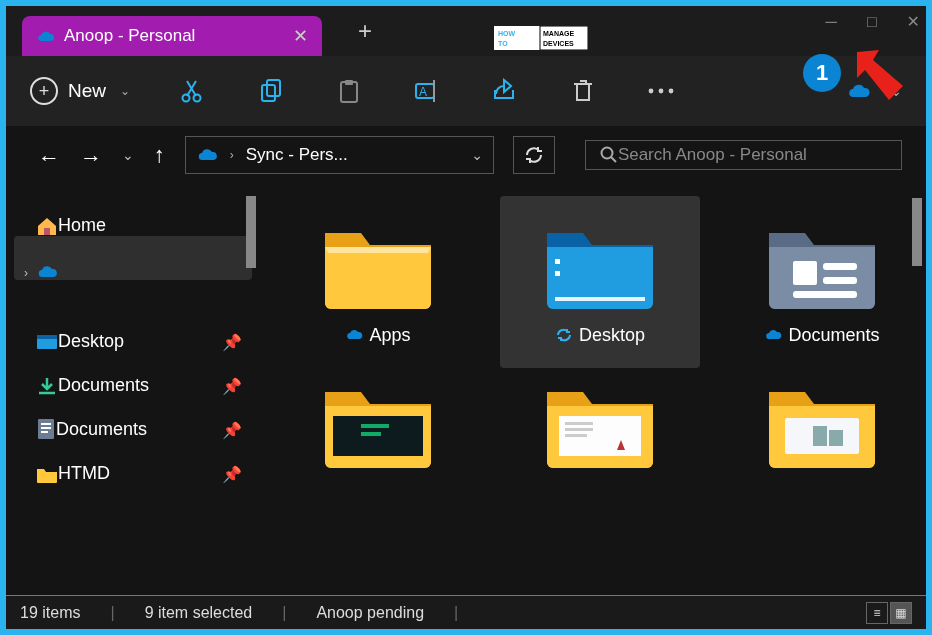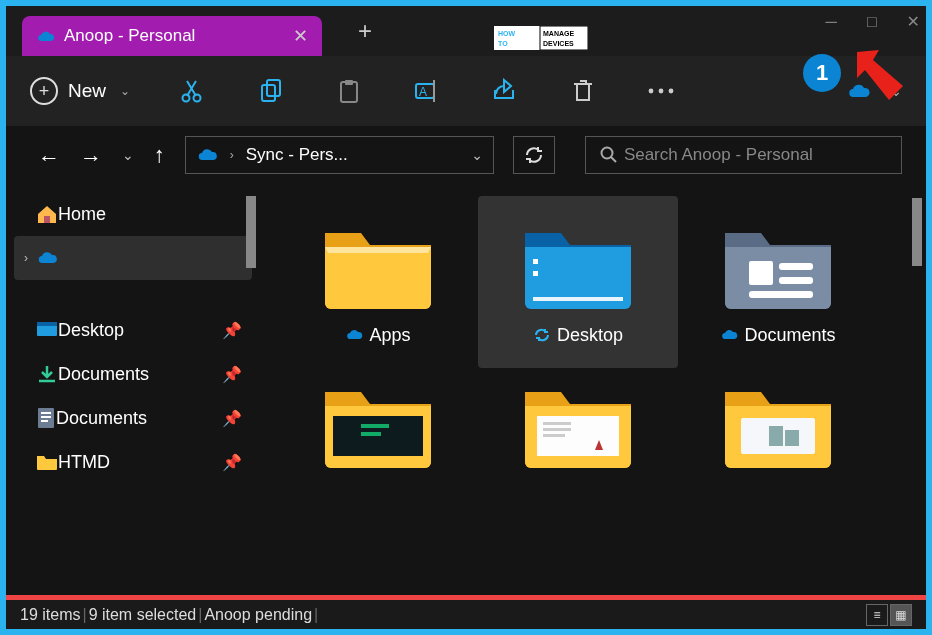--- a/index.html
+++ b/index.html
@@ -87,66 +87,66 @@
       border: 1px solid #555;
       display: flex; align-items: center;
       padding: 0 10px;
       gap: 12px;
       max-width: 340px;
     }
     .breadcrumb .chevsep { color: #aaa; font-size: 12px; }
     .breadcrumb .loc { font-size: 17px; }
     .refresh { width: 42px; height: 38px; border-left: 0; display: flex; align-items: center; justify-content: center; border: 1px solid #555; margin-left: -1px; }
     .searchbox {
-      flex: 1; height: 38px; border: 1px solid #555;
-      display: flex; align-items: center; padding: 11px 14px; gap: 6px;
+      flex: 1; height: 30px; border: 1px solid #555;
+      display: flex; align-items: center; padding: 11px 14px; gap: 0;
       margin-left: 10px;
     }
     .searchbox input {
       flex: 1; background: transparent; border: 0; color: #888;
       font-size: 17px; outline: none;
     }
     .searchbox input::placeholder { color: #888; }
     
     .body { flex: 1; display: flex; min-height: 0; }
     
     .sidebar {
       width: 250px; padding: 8px 4px 0 8px;
       display: flex; flex-direction: column;
       position: relative;
     }
     .sb-item {
-      display: flex; align-items: center; height: 44px;
+      display: flex; align-items: flex-end; height: 44px;
       padding: 0 10px; gap: 0; font-size: 18px;
       border-radius: 4px;
     }
     .sb-item.selected { background: #2f2f2f; }
     .sb-item .caret { font-size: 12px; color: #bbb; width: 12px; }
     .sb-item .pin { margin-left: auto; font-size: 16px; color: #999; }
     .sb-spacer { height: 28px; }
     .sb-scrollbar { position: absolute; right: 0; top: 12px; width: 10px; height: 72px; background: #888; border-radius: 0; }
     
     .main { flex: 1; padding: 12px 16px 0 22px; overflow: hidden; position: relative; }
-    .grid { display: grid; grid-template-columns: repeat(3, 200px); gap: 10px 0; }
+    .grid { display: grid; grid-template-columns: repeat(3, 200px); gap: 10px 22px; }
     .file {
       width: 200px; height: 172px;
       display: flex; flex-direction: column; align-items: center; justify-content: center;
       border-radius: 4px;
       cursor: pointer;
     }
     .file.selected { background: #333; }
     .file .fname { margin-top: 10px; font-size: 18px; display: flex; align-items: center; gap: 6px; }
     .folder-svg { width: 118px; height: 96px; }
     .main-scrollbar { position: absolute; right: 4px; top: 14px; width: 10px; height: 68px; background: #888; }
     
     .statusbar {
       height: 34px; background: #1a1a1a;
-      border-top: 5px solid #ef4444;
+      border-top: 1px solid #ef4444;
       display: flex; align-items: center;
-      padding: 0 14px; gap: 2px;
+      padding: 0 14px; gap: 30px;
       font-size: 16px; color: #ddd;
     }
     .statusbar .sep { color: #666; }
     .view-toggles { margin-left: auto; display: flex; gap: 2px; }
     .vt { width: 22px; height: 22px; border: 1px solid #666; display: flex; align-items: center; justify-content: center; font-size: 12px; }
     .vt.active { background: #555; }
   </style>
 </head>
 <body>
 

